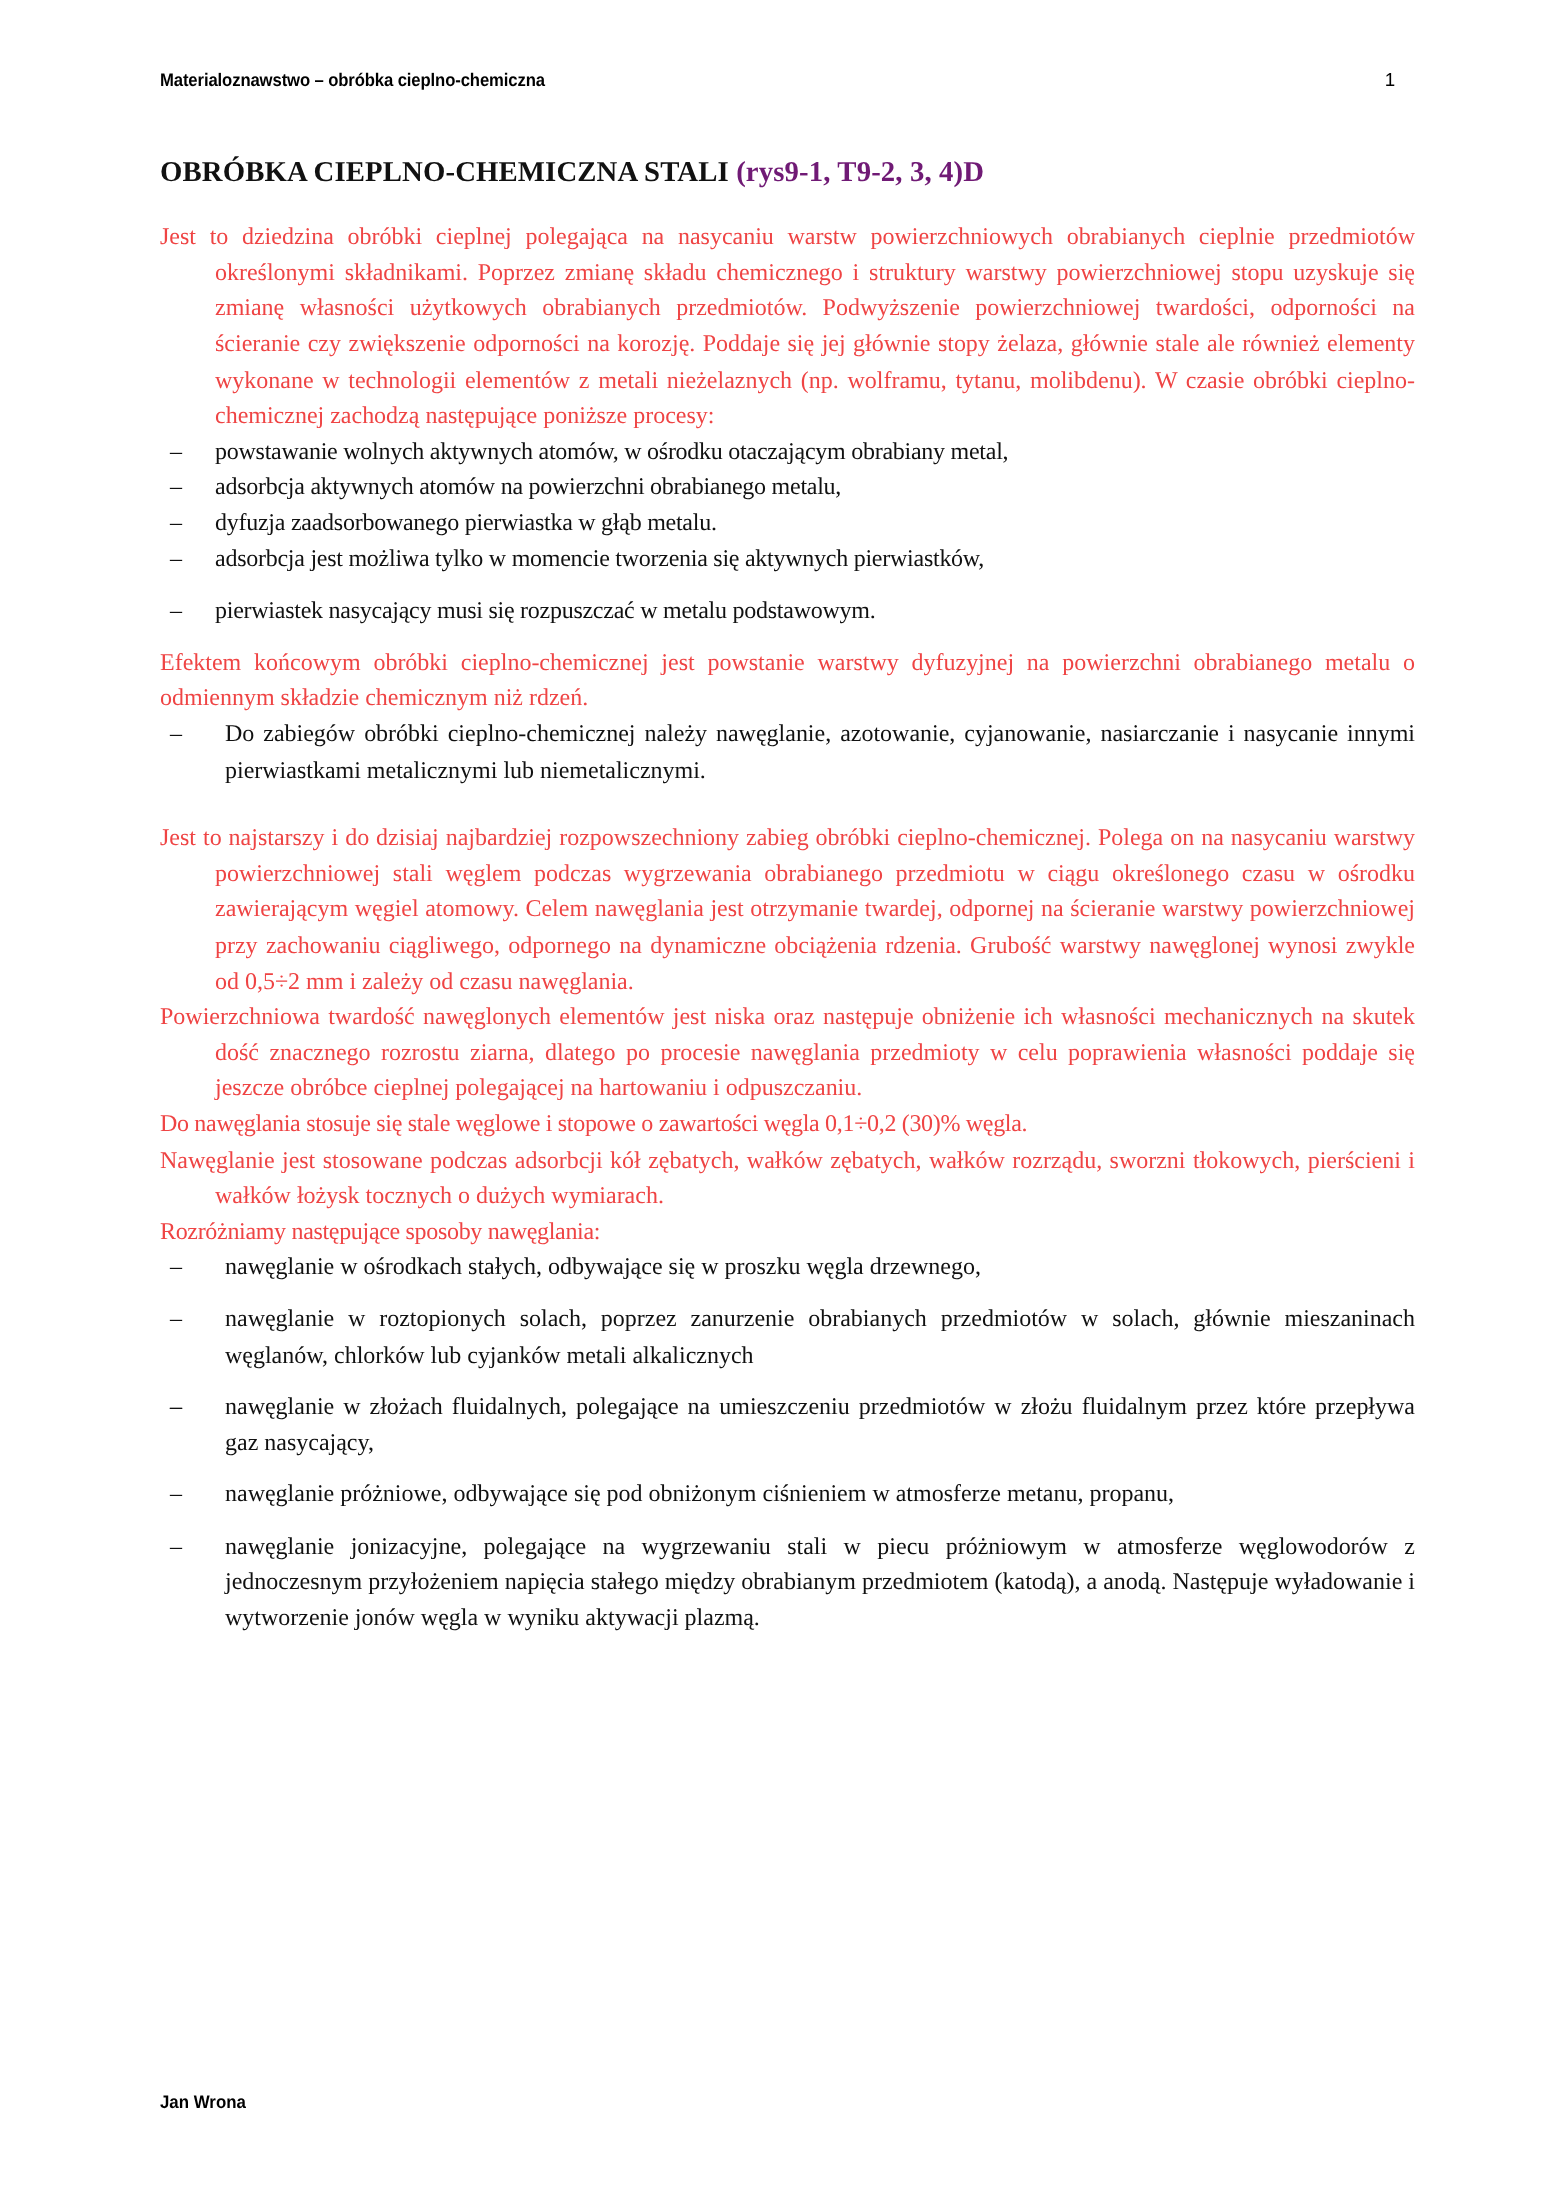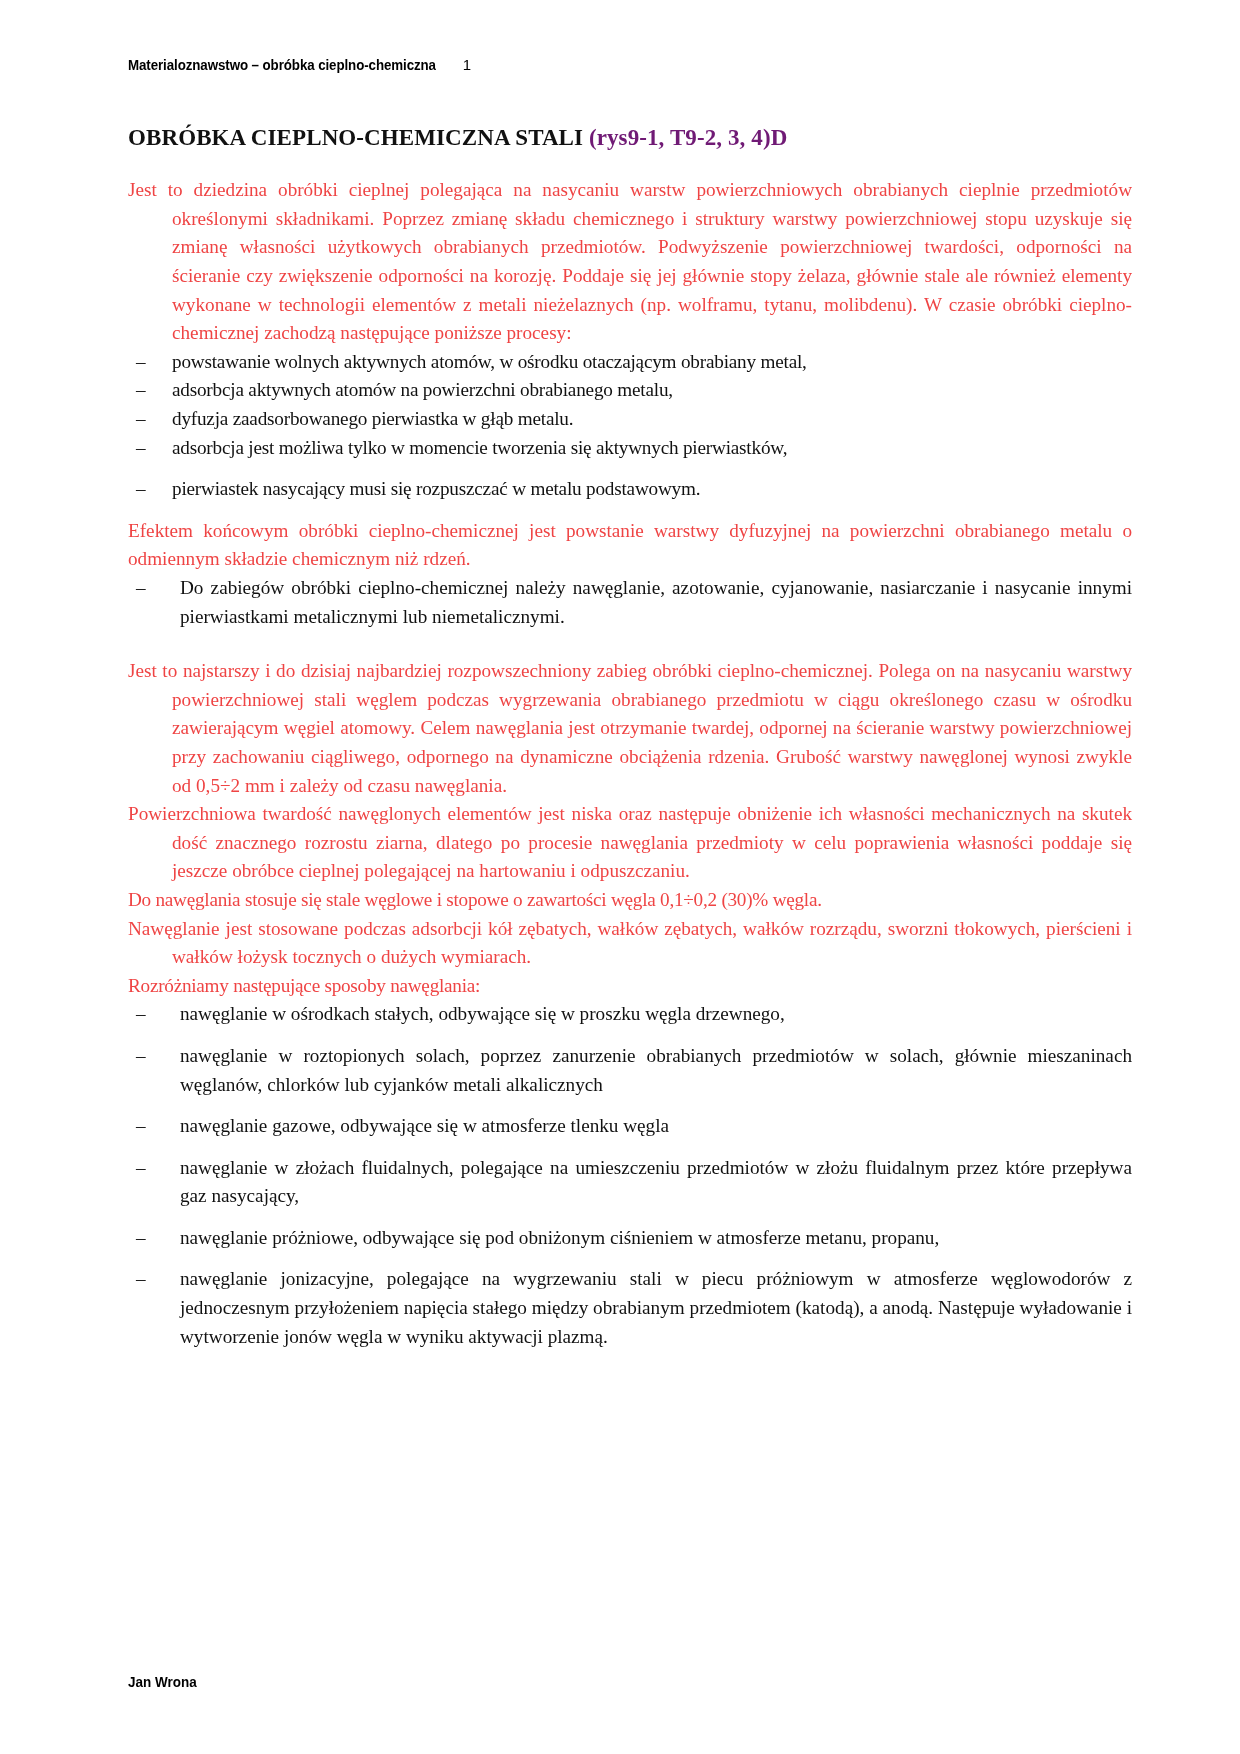--- a/index.html
+++ b/index.html
@@ -21,21 +21,21 @@
     height: 1754px;
     box-sizing: border-box;
     padding: 56px 108px 40px 128px;
     position: relative;
   }
 
   
   .doc-header {
     display: flex;
     align-items: baseline;
-    justify-content: flex-start;
+    justify-content: space-between;
     font-family: "Liberation Sans", "DejaVu Sans", sans-serif;
     font-weight: bold;
     font-size: 14.5px;
     letter-spacing: -0.1px;
     color: #000;
     margin: 0 12px 0 0;
     padding-bottom: 2px;
   }
   .doc-header .ttl {
     white-space: nowrap;
@@ -211,21 +211,20 @@
       <li style="padding-left:52px;">
         <span class="dash-mark">–</span>
         <span>nawęglanie w ośrodkach stałych, odbywające się w proszku węgla drzewnego,</span>
       </li>
       <li style="padding-left:52px;">
         <span class="dash-mark">–</span>
         <span>nawęglanie w roztopionych solach, poprzez zanurzenie obrabianych przedmiotów w solach, głównie mieszaninach węglanów, chlorków lub cyjanków metali alkalicznych</span>
       </li>
       <li style="padding-left:52px;">
         <span class="dash-mark">–</span>
-        <span>nawęglanie gazowe, odbywające się w atmosferze tlenku węgla</span>
       </li>
       <li style="padding-left:52px;">
         <span class="dash-mark">–</span>
         <span>nawęglanie w złożach fluidalnych, polegające na umieszczeniu przedmiotów w złożu fluidalnym przez które przepływa gaz nasycający,</span>
       </li>
       <li style="padding-left:52px;">
         <span class="dash-mark">–</span>
         <span>nawęglanie próżniowe, odbywające się pod obniżonym ciśnieniem w atmosferze metanu, propanu,</span>
       </li>
       <li style="padding-left:52px;">

